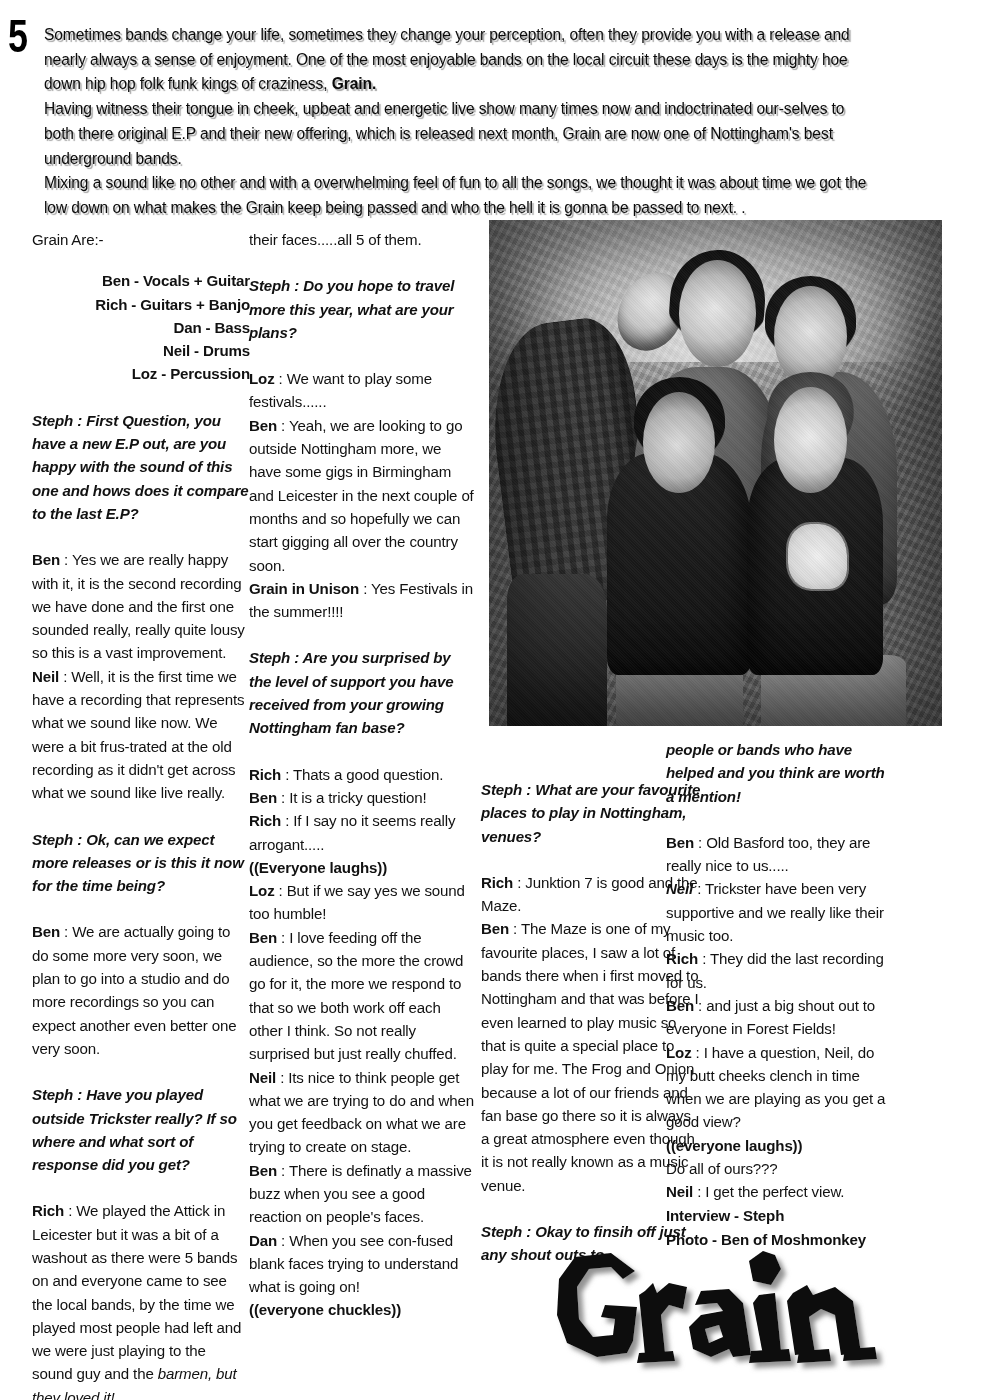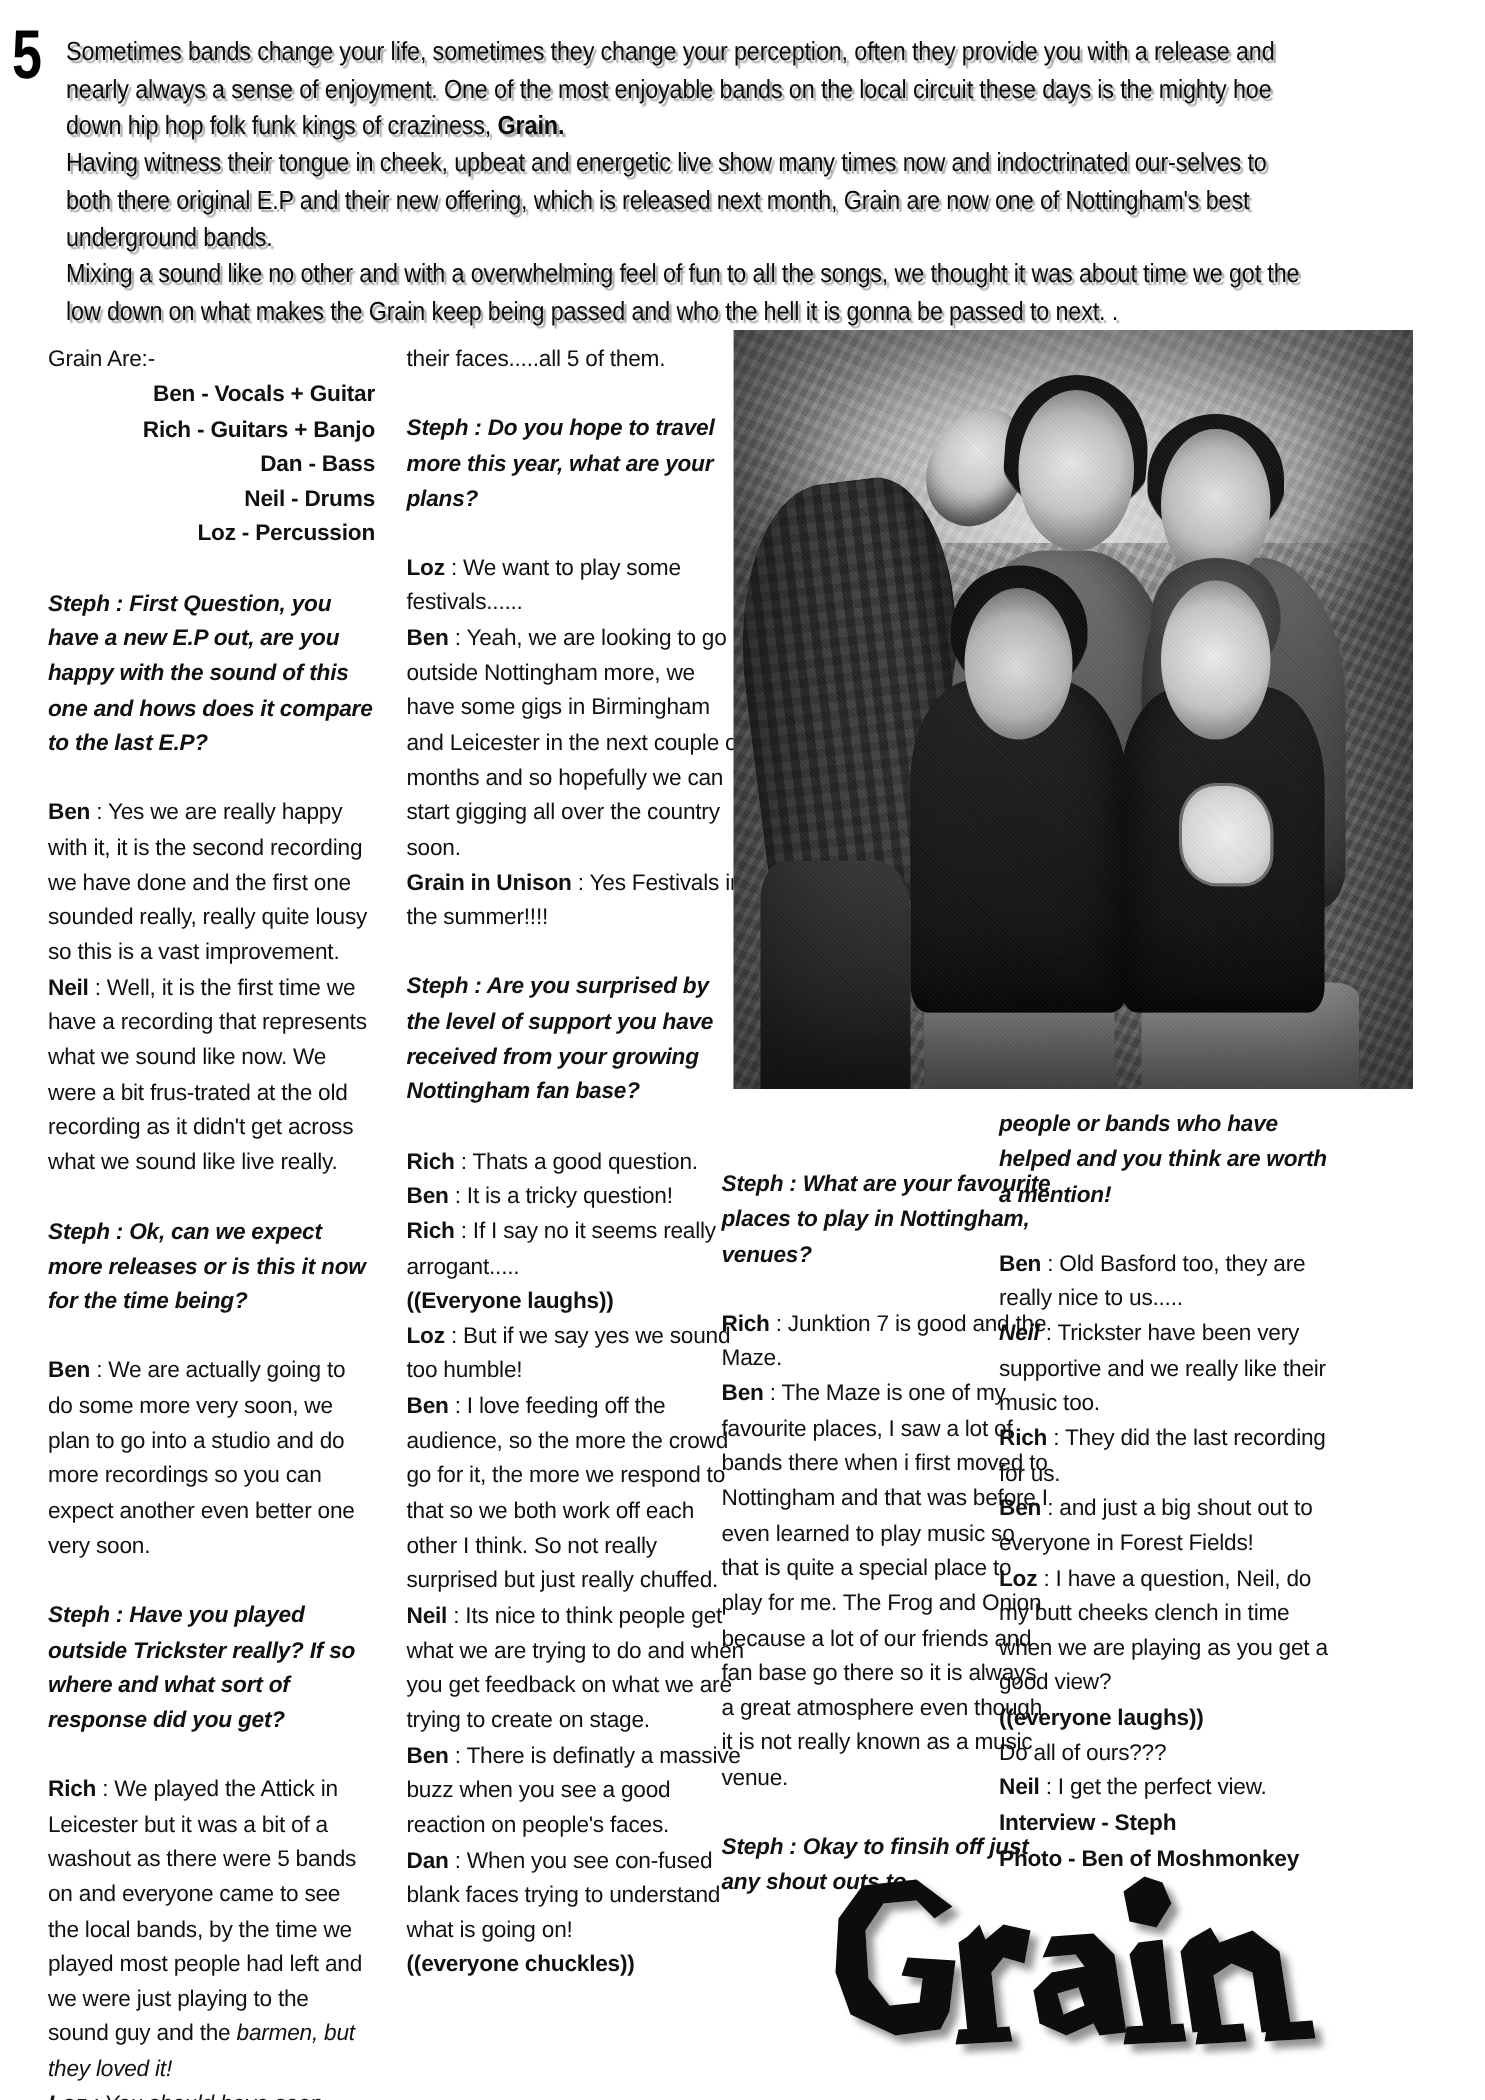--- a/index.html
+++ b/index.html
@@ -65,27 +65,28 @@
   .q {              
     font-weight: bold;
     font-style: italic;
   }
   .spk { font-weight: bold; }
   .spk-i { font-weight: bold; font-style: italic; }
   .ital { font-style: italic; }
   .center-note { text-align: left; font-weight: bold; }
 
   #col1 { left: 32px; top: 228px;  width: 218px; }
-  #col2 { left: 271px; top: 228px; width: 226px; }
+  #col2 { left: 249px; top: 228px; width: 226px; }
   #col3 { left: 481px; top: 738px; width: 221px; margin-top: 40px; }
   #col4 { left: 666px; top: 738px; width: 228px; }
 
   .members {
     text-align: right;
     font-weight: bold;
+    margin-top: 18px;
   }
 
   .credits {
     font-weight: bold;
     line-height: 24px;
   }
 
   
   .photo {
     position: absolute;

